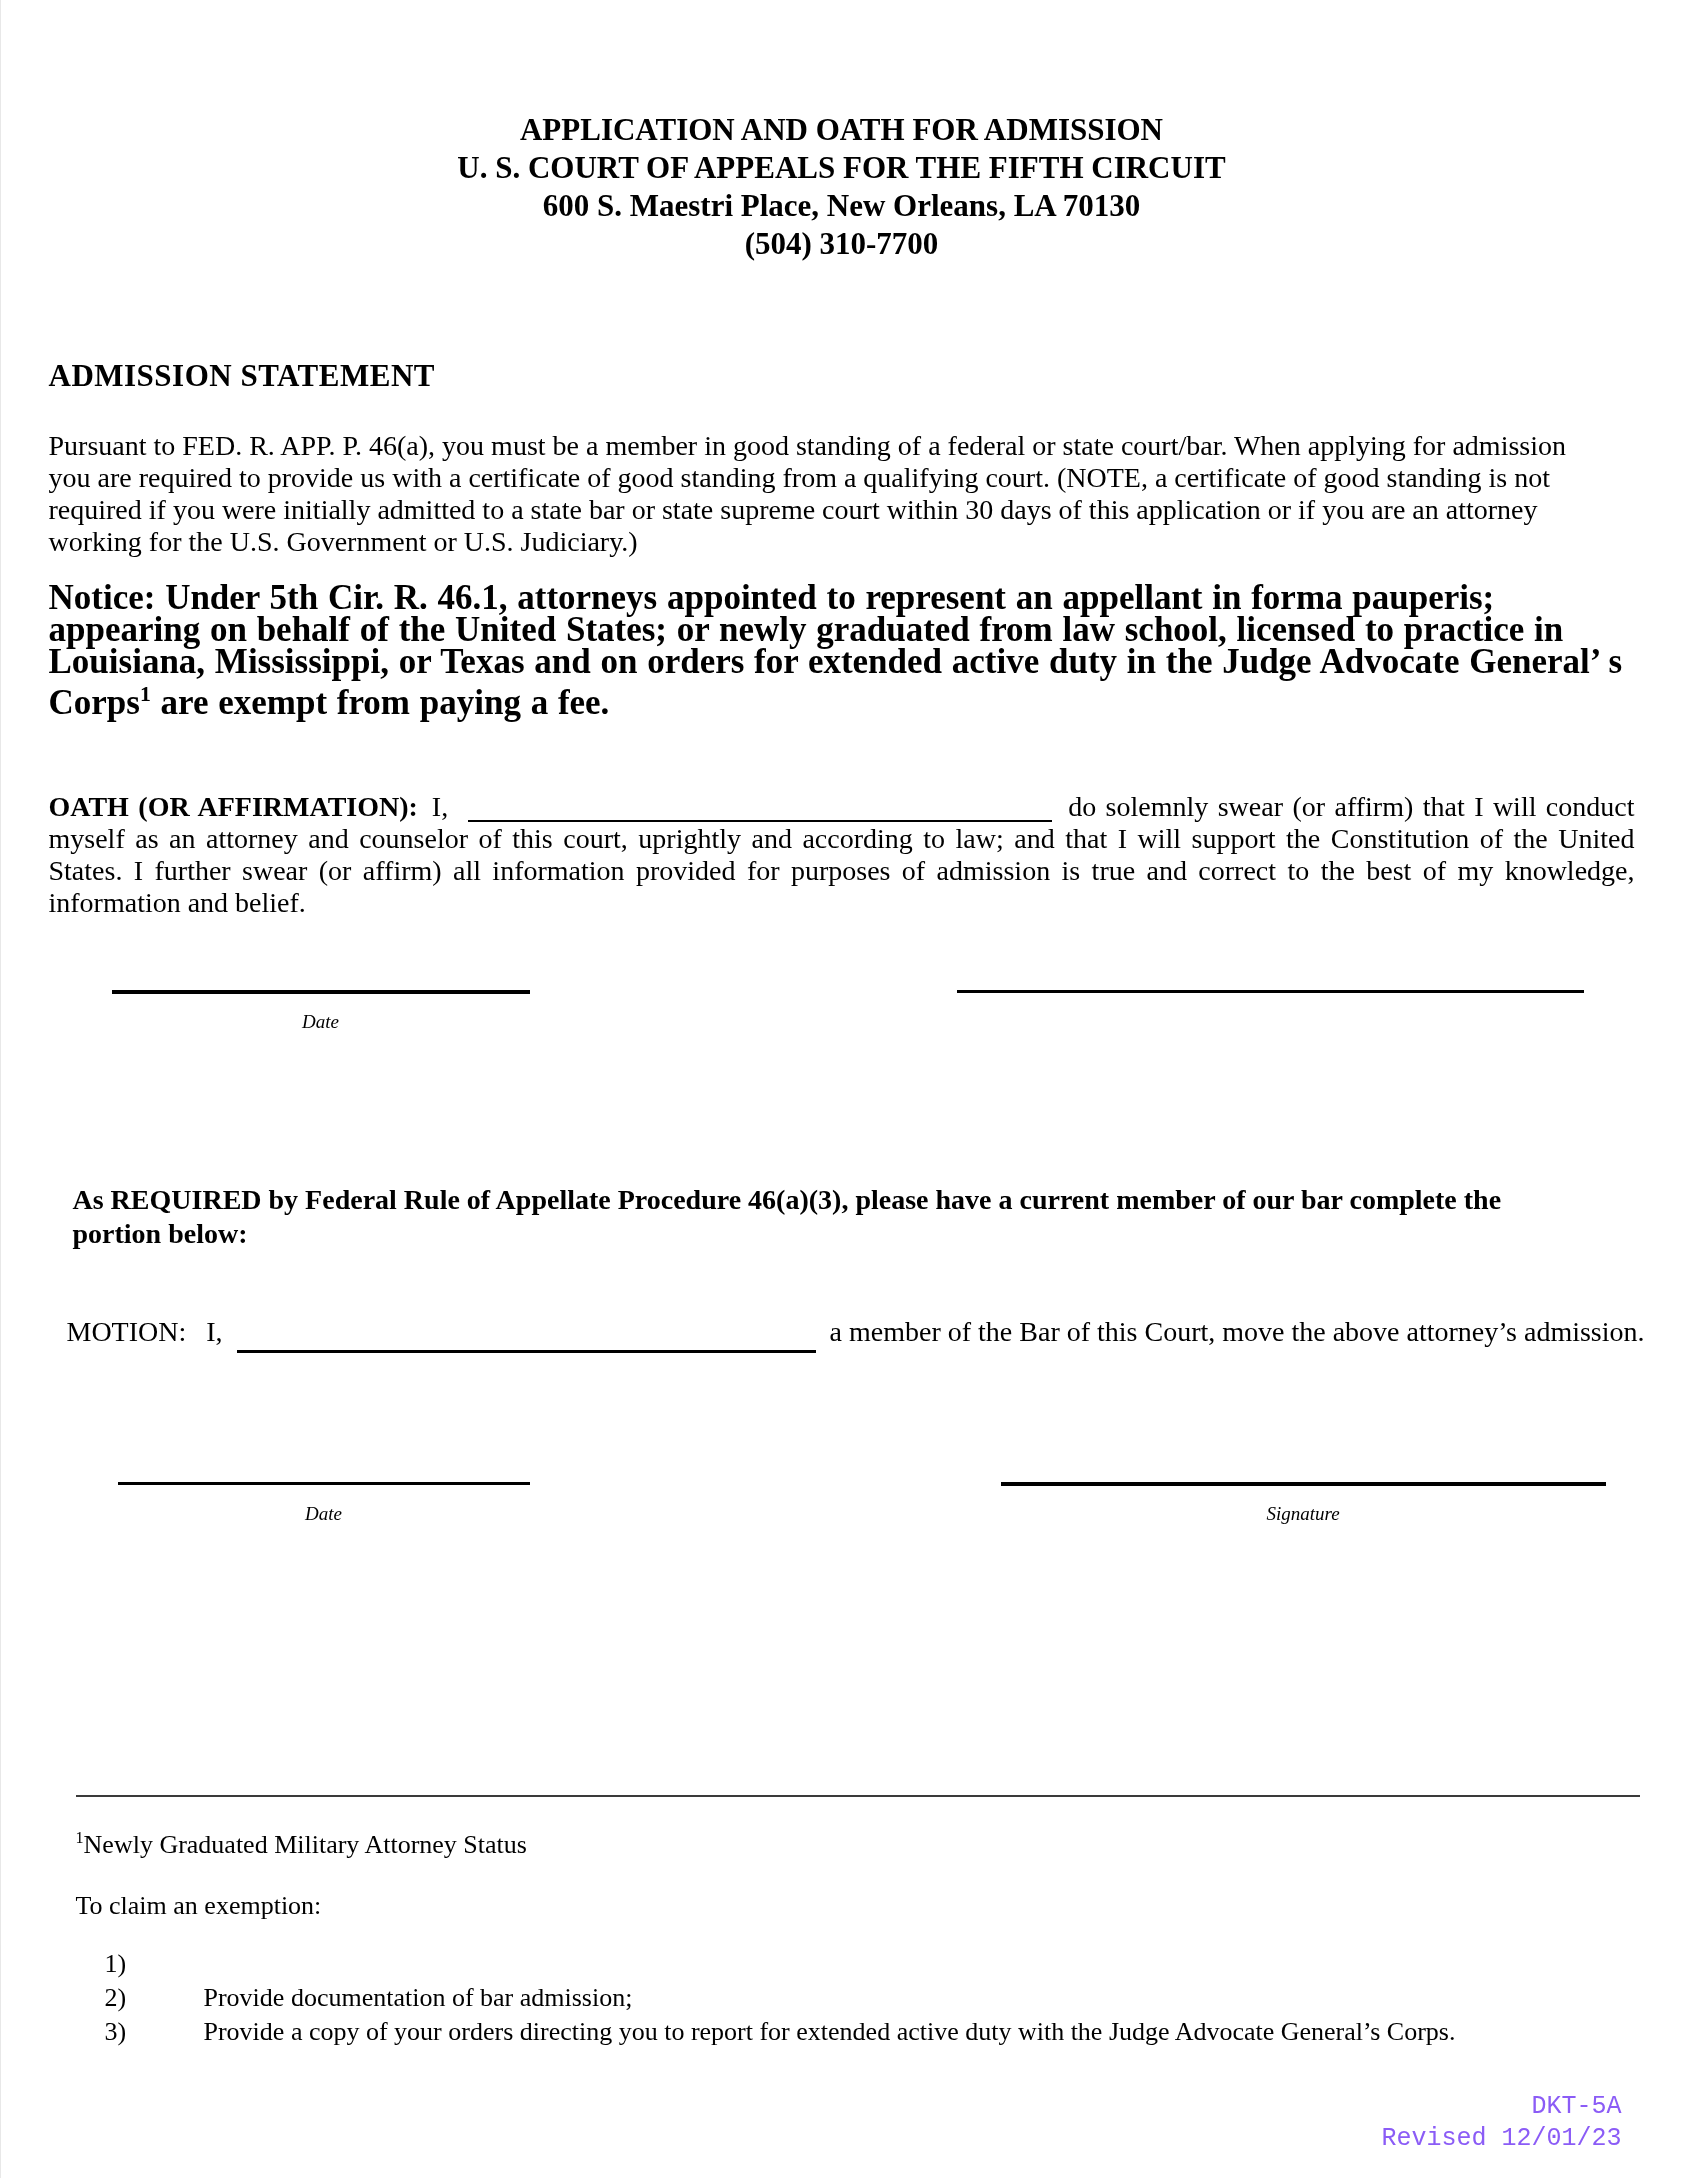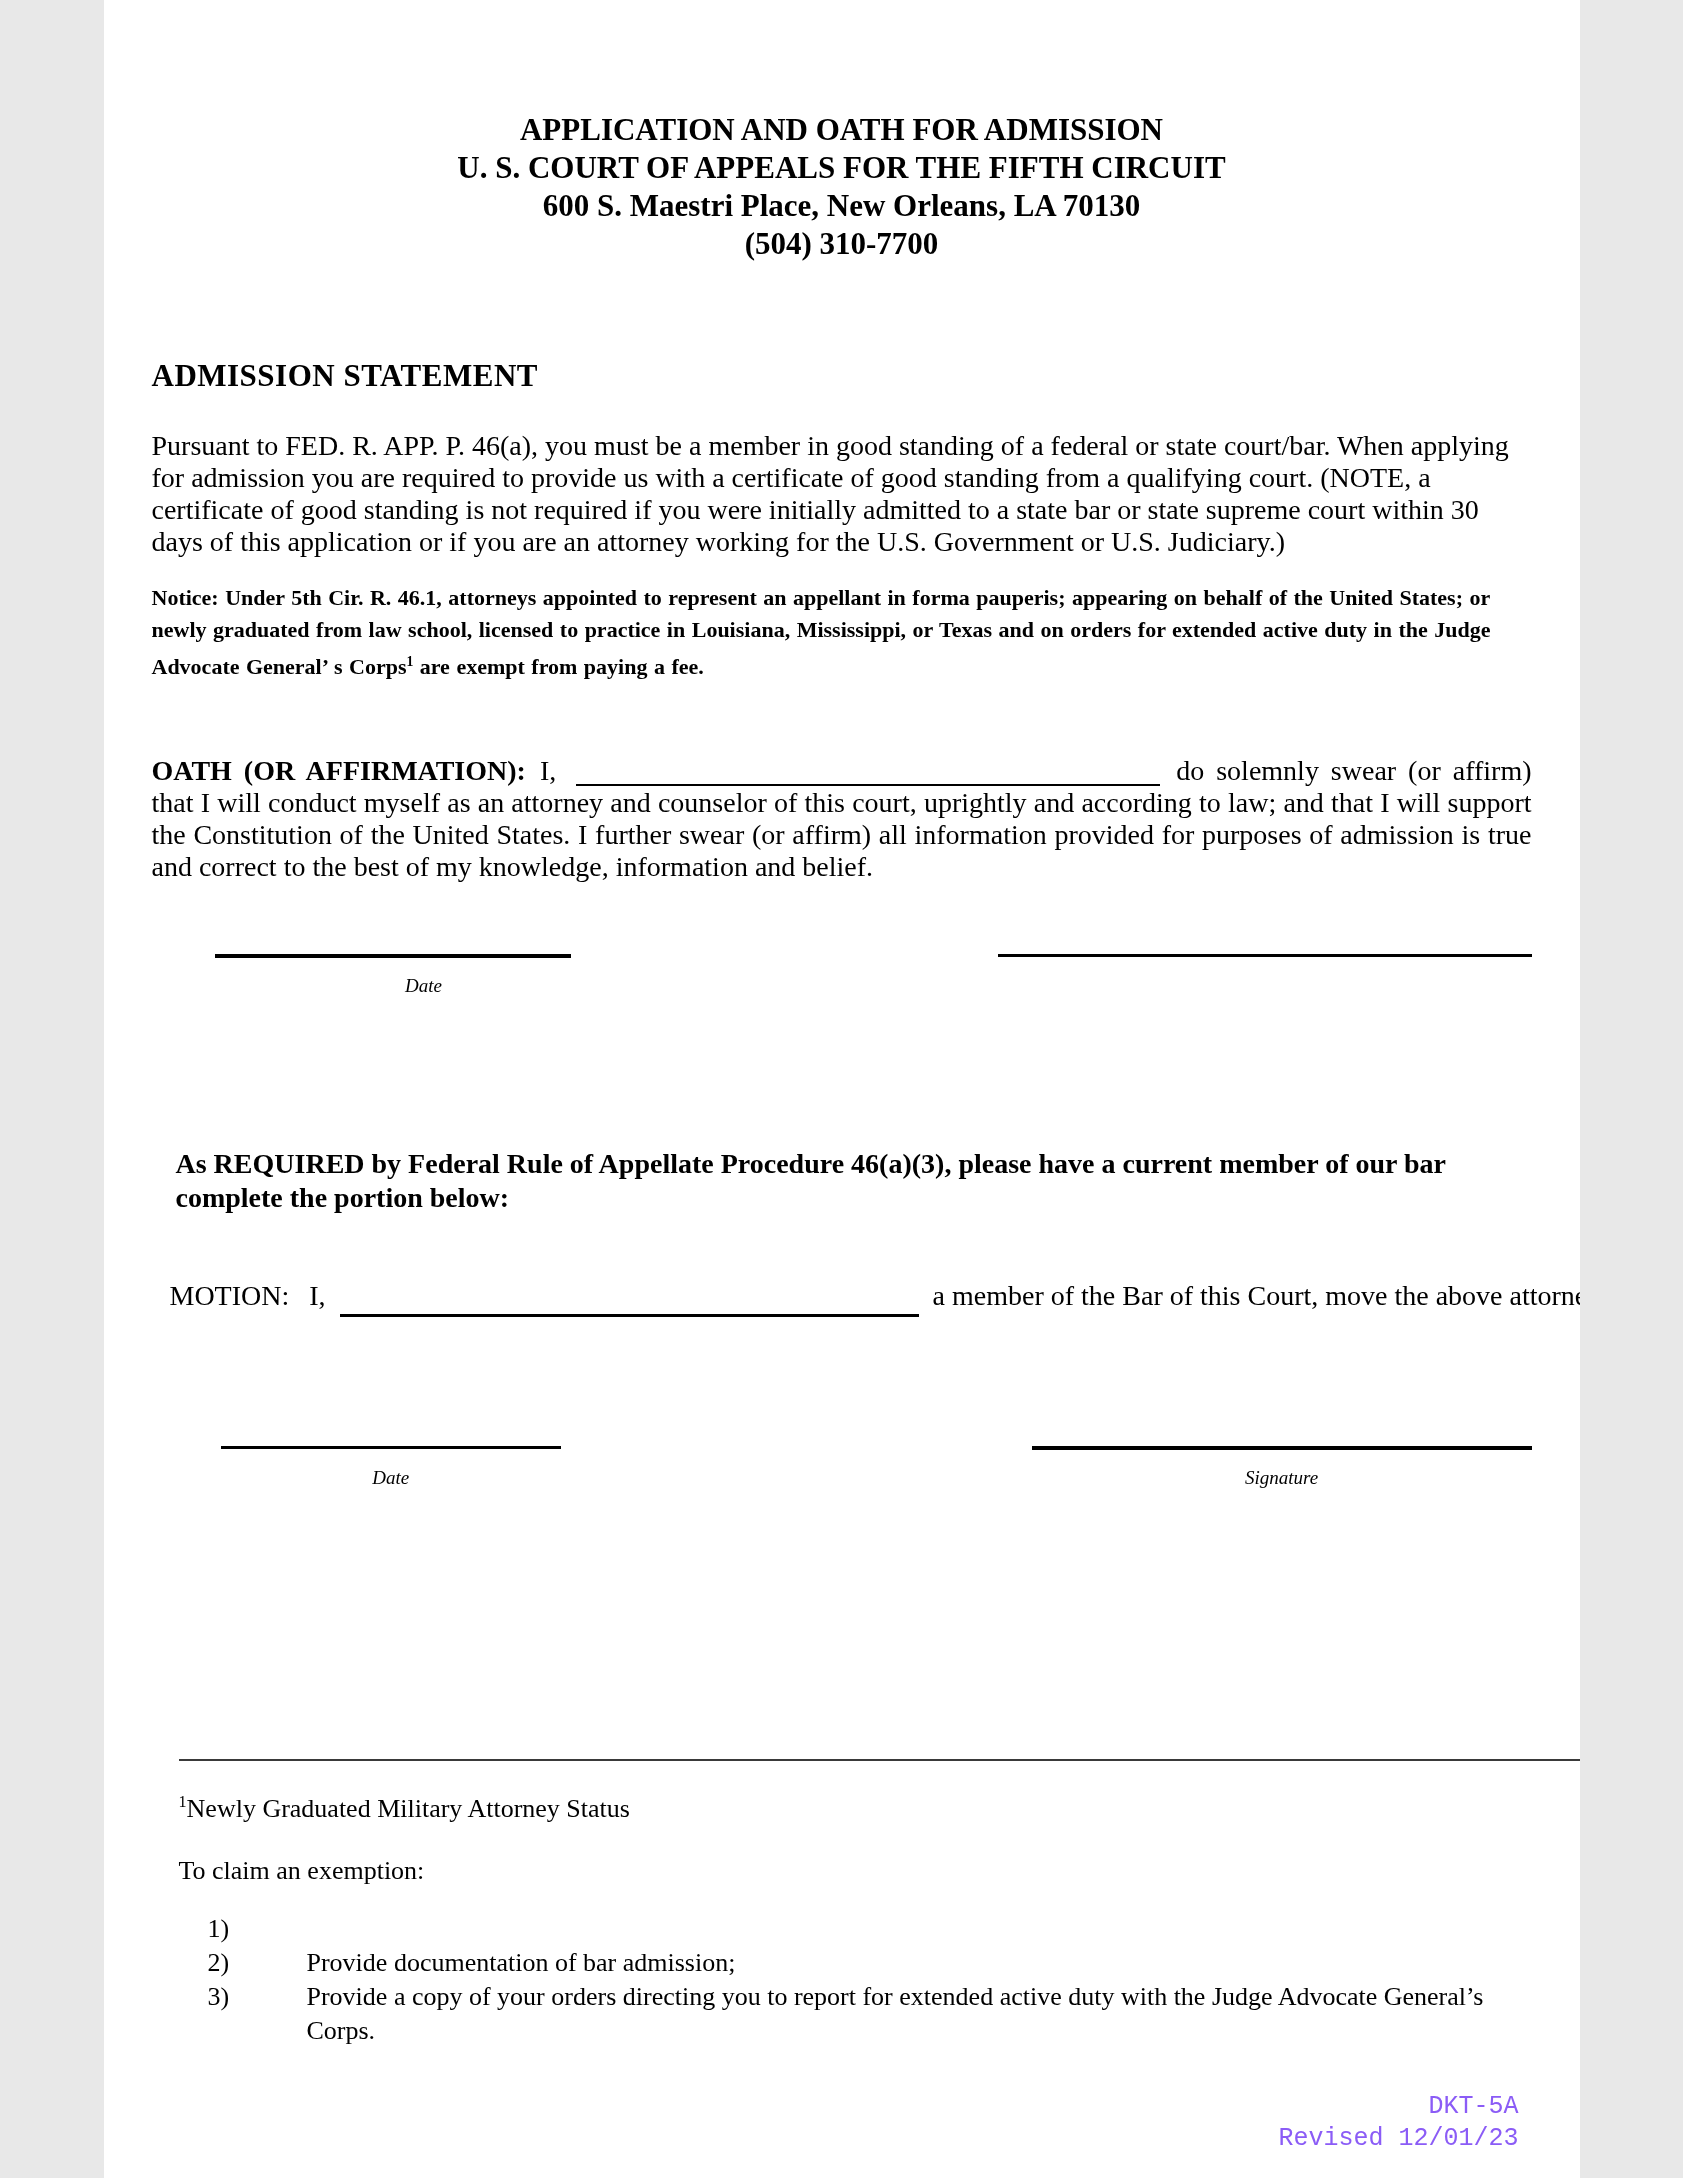--- a/index.html
+++ b/index.html
@@ -1,36 +1,36 @@
 <!DOCTYPE html>
 <html><head>
 <meta charset="utf-8">
 <style>
   html, body { margin: 0; padding: 0; background: #e8e8e8; }
   .page {
-    width: 1476px; height: 2178px; background: #ffffff; position: relative;
+    width: 1682px; height: 2178px; background: #ffffff; position: relative;
     overflow: hidden; font-family: "Liberation Serif", "DejaVu Serif", serif;
     color: #000; margin: 0 auto;
   }
   .content { padding: 0 48px; }
 
   .title-block { margin-top: 111px; text-align: center; font-weight: bold;
     font-size: 31px; line-height: 38px; }
 
   .ps-heading { margin: 95px 0 0 0; font-size: 31px; font-weight: bold;
     letter-spacing: 0.5px; }
 
   .ps-body { margin: 36px 0 0 0; font-size: 28px; line-height: 32px;
     max-width: 1544px; }
 
   .fee { margin: 67px 0 0 0; font-size: 28px; line-height: 32px;
     font-weight: bold; word-spacing: 5px; }
   .fee-text { margin-left: 16px; }
 
-  .notice { margin: 24px 0 0 0; font-size: 22px; line-height: 32px;
+  .notice { margin: 24px 0 0 0; font-size: 35px; line-height: 32px;
     font-weight: bold; max-width: 1578px; word-spacing: 1px; }
   sup { font-size: 0.62em; }
 
   .oath { margin: 71px 0 0 0; font-size: 28px; line-height: 32px;
     text-align: justify; }
   .bold { font-weight: bold; }
   .oath-pre { margin-left: 14px; }
   .blank { display: inline-block; border-bottom: 2px solid #000;
     height: 30px; vertical-align: -6px; }
   .oath-blank { width: 584px; margin: 0 16px 0 20px; }

